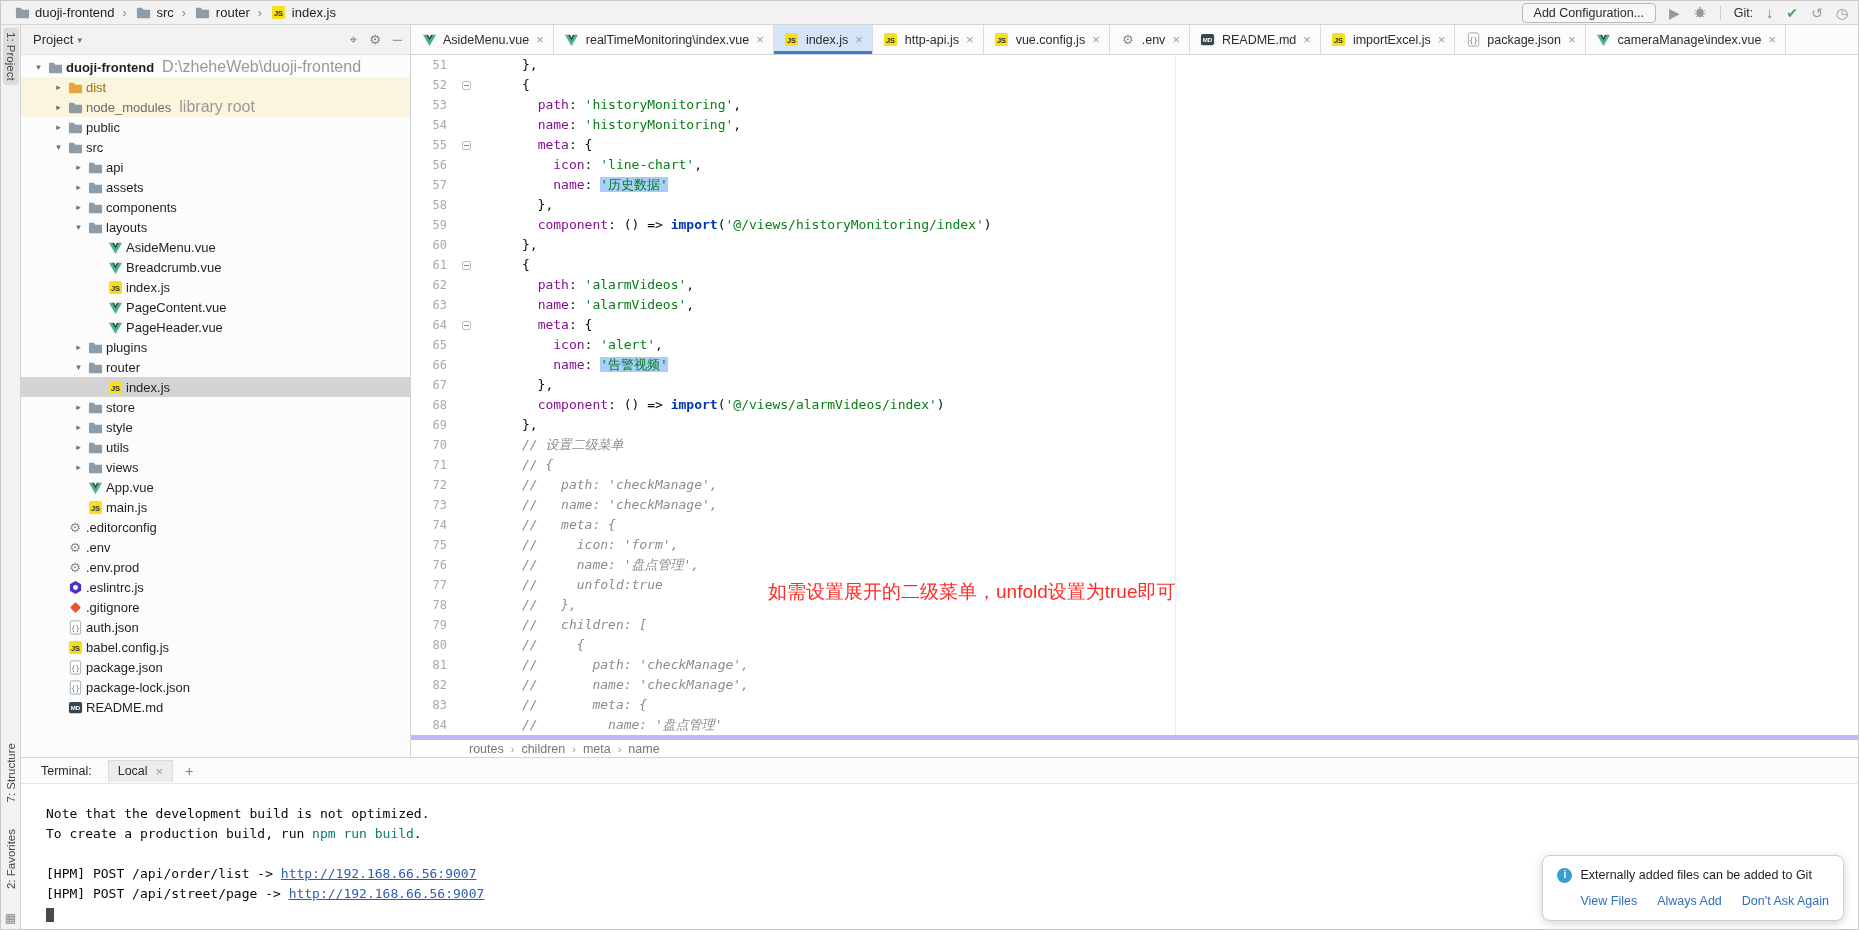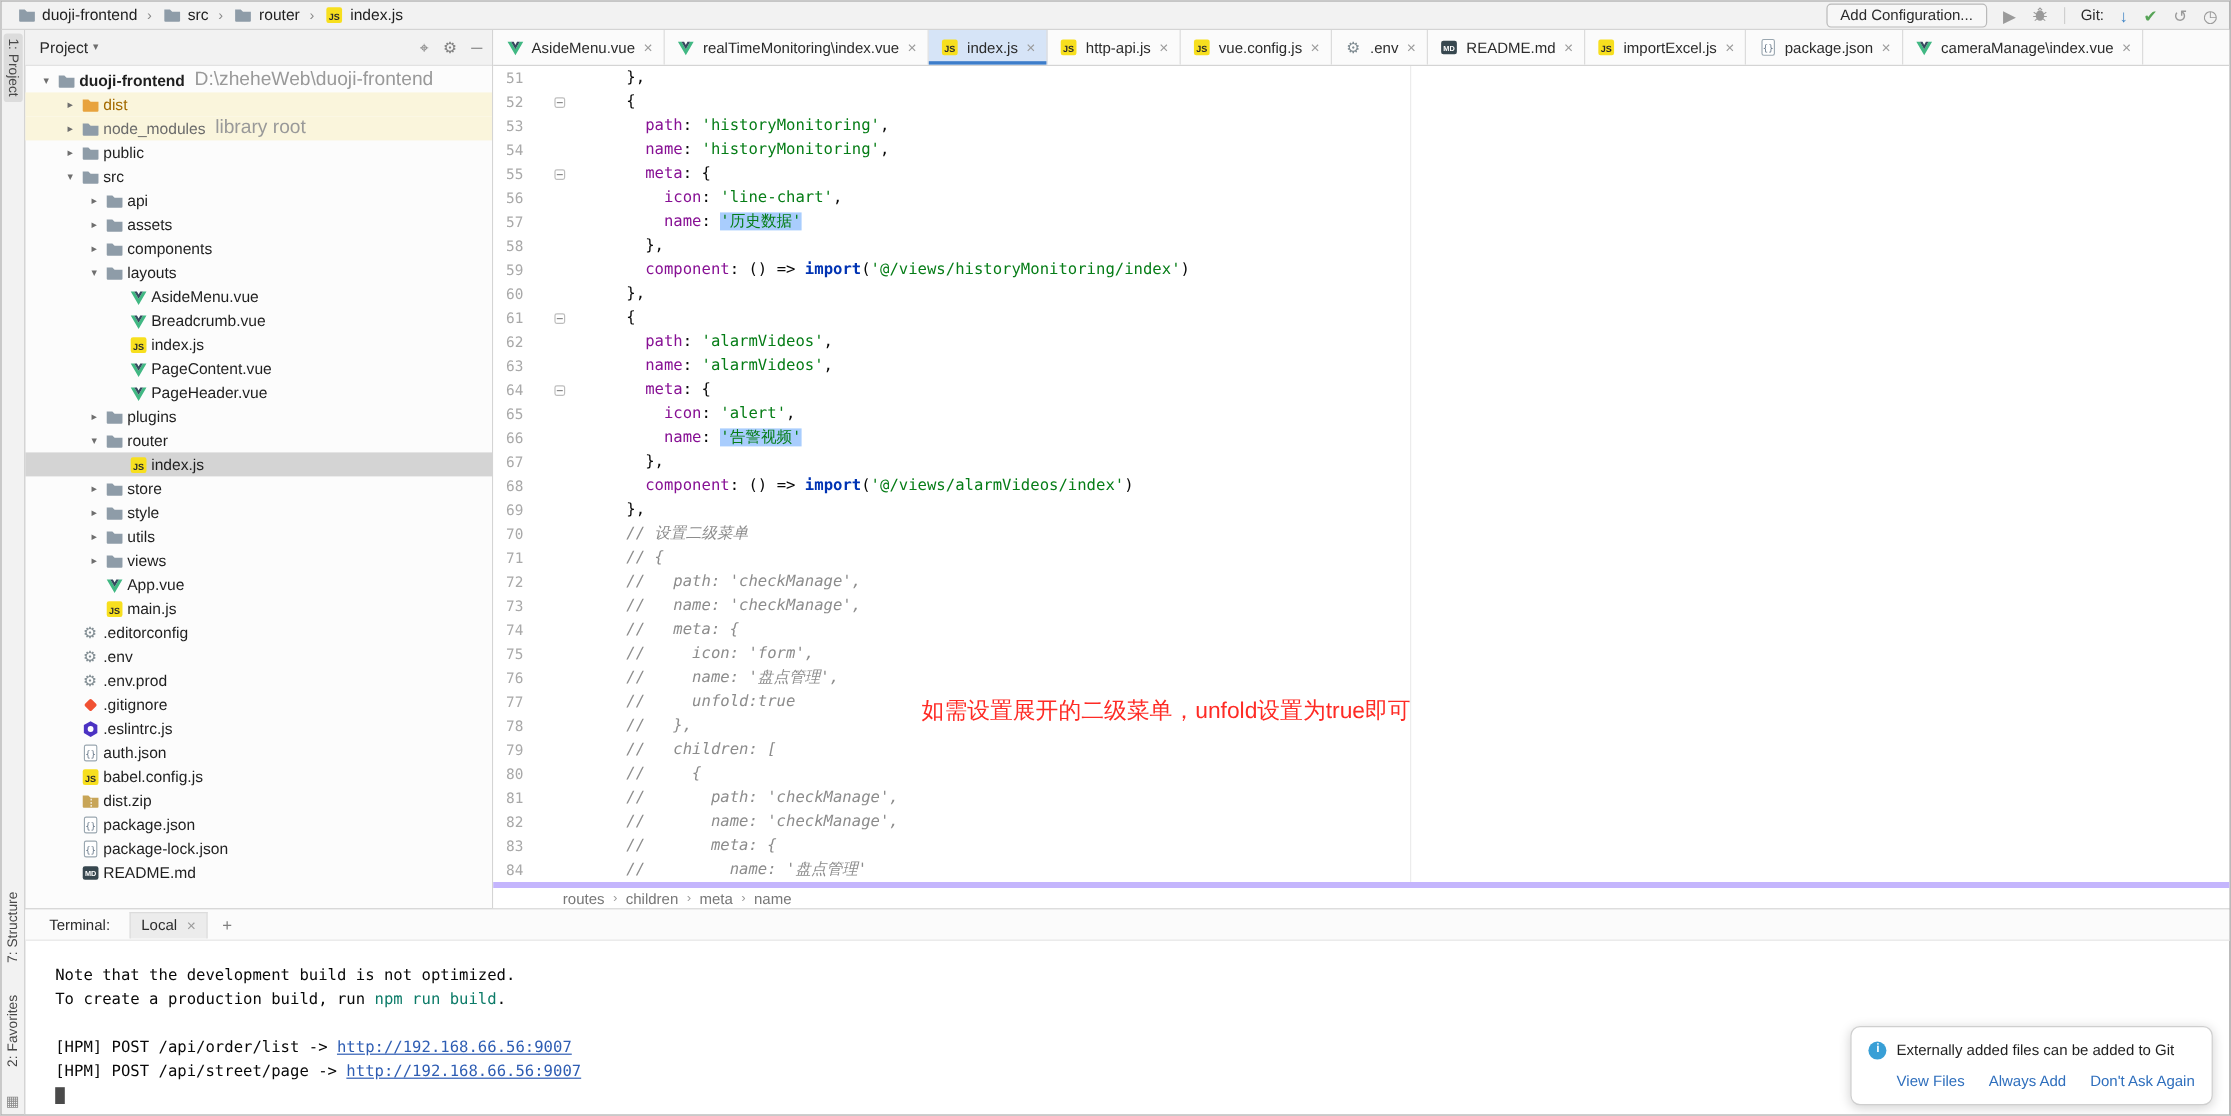--- a/index.html
+++ b/index.html
@@ -49,21 +49,21 @@
 
 .editor-col{flex:1;display:flex;flex-direction:column;min-width:0;background:#fff}
 .tabbar{height:30px;flex:0 0 30px;background:#fbfbfb;border-bottom:1px solid #d4d4d4;display:flex;align-items:stretch;overflow:hidden}
 .tab{display:flex;align-items:center;gap:5px;padding:0 9px;border-right:1px solid #dcdcdc;font-size:12.5px;color:#2b2b2b;cursor:pointer;white-space:nowrap;position:relative}
 .tab.active{background:#d6e4f7}
 .tab.active::after{content:"";position:absolute;left:0;right:0;bottom:0;height:3px;background:#3d7dca}
 .tab-close{color:#9b9b9b;font-size:13px;margin-left:2px;cursor:pointer}
 .editor-wrap{flex:1;position:relative;overflow:hidden;background:#fff}
 .code-area{font-family:"DejaVu Sans Mono","Liberation Mono",monospace;font-size:13px;line-height:20px}
 .code-line{display:flex;height:20px;align-items:center}
-.ln{width:46px;flex:0 0 46px;text-align:center;padding-right:10px;color:#a9a9a9;font-size:12px}
+.ln{width:46px;flex:0 0 46px;text-align:right;padding-right:10px;color:#a9a9a9;font-size:12px}
 .fold-cell{width:18px;flex:0 0 18px;display:flex;align-items:center;justify-content:center}
 .fold-box{width:9px;height:9px;border:1px solid #bdbdbd;border-radius:2px;background:#fff;position:relative}
 .fold-box::after{content:"";position:absolute;left:1px;right:1px;top:3px;height:1px;background:#8a8a8a}
 .code{white-space:pre}
 .tok-p{color:#080808}
 .tok-k{color:#871094}
 .tok-s{color:#067D17}
 .tok-sh{color:#067D17;background:#A9CDFD}
 .tok-kw{color:#0033B3;font-weight:bold}
 .tok-c{color:#8C8C8C;font-style:italic}
@@ -422,64 +422,54 @@
                 <span class="chev"></span>
                 <span class="ficon">
                   <span class="glyph" style="color:#7F8B91">⚙</span>
                 </span>
                 <span class="tree-label">.env.prod</span>
               </div>
               <div class="tree-row" style="padding-left: 30px;">
                 <span class="chev"></span>
                 <span class="ficon">
                   <svg width="15" height="15" viewBox="0 0 16 16">
-                    <rect x="3.8" y="3.8" width="8.4" height="8.4" rx="1.5" transform="rotate(45 8 8)" fill="#F05133"></rect>
-                  </svg>
-                </span>
-                <span class="tree-label">.gitignore</span>
-              </div>
-              <div class="tree-row" style="padding-left: 30px;">
-                <span class="chev"></span>
-                <span class="ficon">
-                  <svg width="15" height="15" viewBox="0 0 16 16">
                     <path fill="#4B32C3" d="M8 1l6 3.5v7L8 15l-6-3.5v-7z"></path>
                     <circle cx="8" cy="8" r="2.6" fill="#fff"></circle>
                   </svg>
                 </span>
                 <span class="tree-label">.eslintrc.js</span>
               </div>
               <div class="tree-row" style="padding-left: 30px;">
                 <span class="chev"></span>
                 <span class="ficon">
                   <svg width="15" height="15" viewBox="0 0 16 16">
+                    <rect x="3.8" y="3.8" width="8.4" height="8.4" rx="1.5" transform="rotate(45 8 8)" fill="#F05133"></rect>
+                  </svg>
+                </span>
+                <span class="tree-label">.gitignore</span>
+              </div>
+              <div class="tree-row" style="padding-left: 30px;">
+                <span class="chev"></span>
+                <span class="ficon">
+                  <svg width="15" height="15" viewBox="0 0 16 16">
                     <rect x="2.5" y="1" width="11" height="14" rx="1.5" fill="#fff" stroke="#9AA7B0"></rect>
                     <text x="8" y="11.5" text-anchor="middle" font-size="8" fill="#667788" font-family="monospace">{}</text>
                   </svg>
                 </span>
                 <span class="tree-label">auth.json</span>
               </div>
               <div class="tree-row" style="padding-left: 30px;">
                 <span class="chev"></span>
                 <span class="ficon">
                   <svg width="15" height="15" viewBox="0 0 16 16">
                     <rect x="1" y="1" width="14" height="14" rx="2" fill="#F7DF1E"></rect>
                     <text x="8" y="12" text-anchor="middle" font-size="8" font-weight="bold" fill="#2b2b2b" font-family="sans-serif">JS</text>
                   </svg>
                 </span>
                 <span class="tree-label">babel.config.js</span>
-              </div>
-              <div class="tree-row" style="padding-left: 30px;">
-                <span class="chev"></span>
-                <span class="ficon">
-                  <svg width="15" height="15" viewBox="0 0 16 16">
-                    <path fill="#C8A557" d="M1 3h5l2 2h7v8a1 1 0 0 1-1 1H2a1 1 0 0 1-1-1V3z"></path>
-                    <path stroke="#fff" stroke-dasharray="1.6 1.2" d="M8.5 6v8" fill="none"></path>
-                  </svg>
-                </span>
-                <span class="tree-label">dist.zip</span>
               </div>
               <div class="tree-row" style="padding-left: 30px;">
                 <span class="chev"></span>
                 <span class="ficon">
                   <svg width="15" height="15" viewBox="0 0 16 16">
                     <rect x="2.5" y="1" width="11" height="14" rx="1.5" fill="#fff" stroke="#9AA7B0"></rect>
                     <text x="8" y="11.5" text-anchor="middle" font-size="8" fill="#667788" font-family="monospace">{}</text>
                   </svg>
                 </span>
                 <span class="tree-label">package.json</span>

